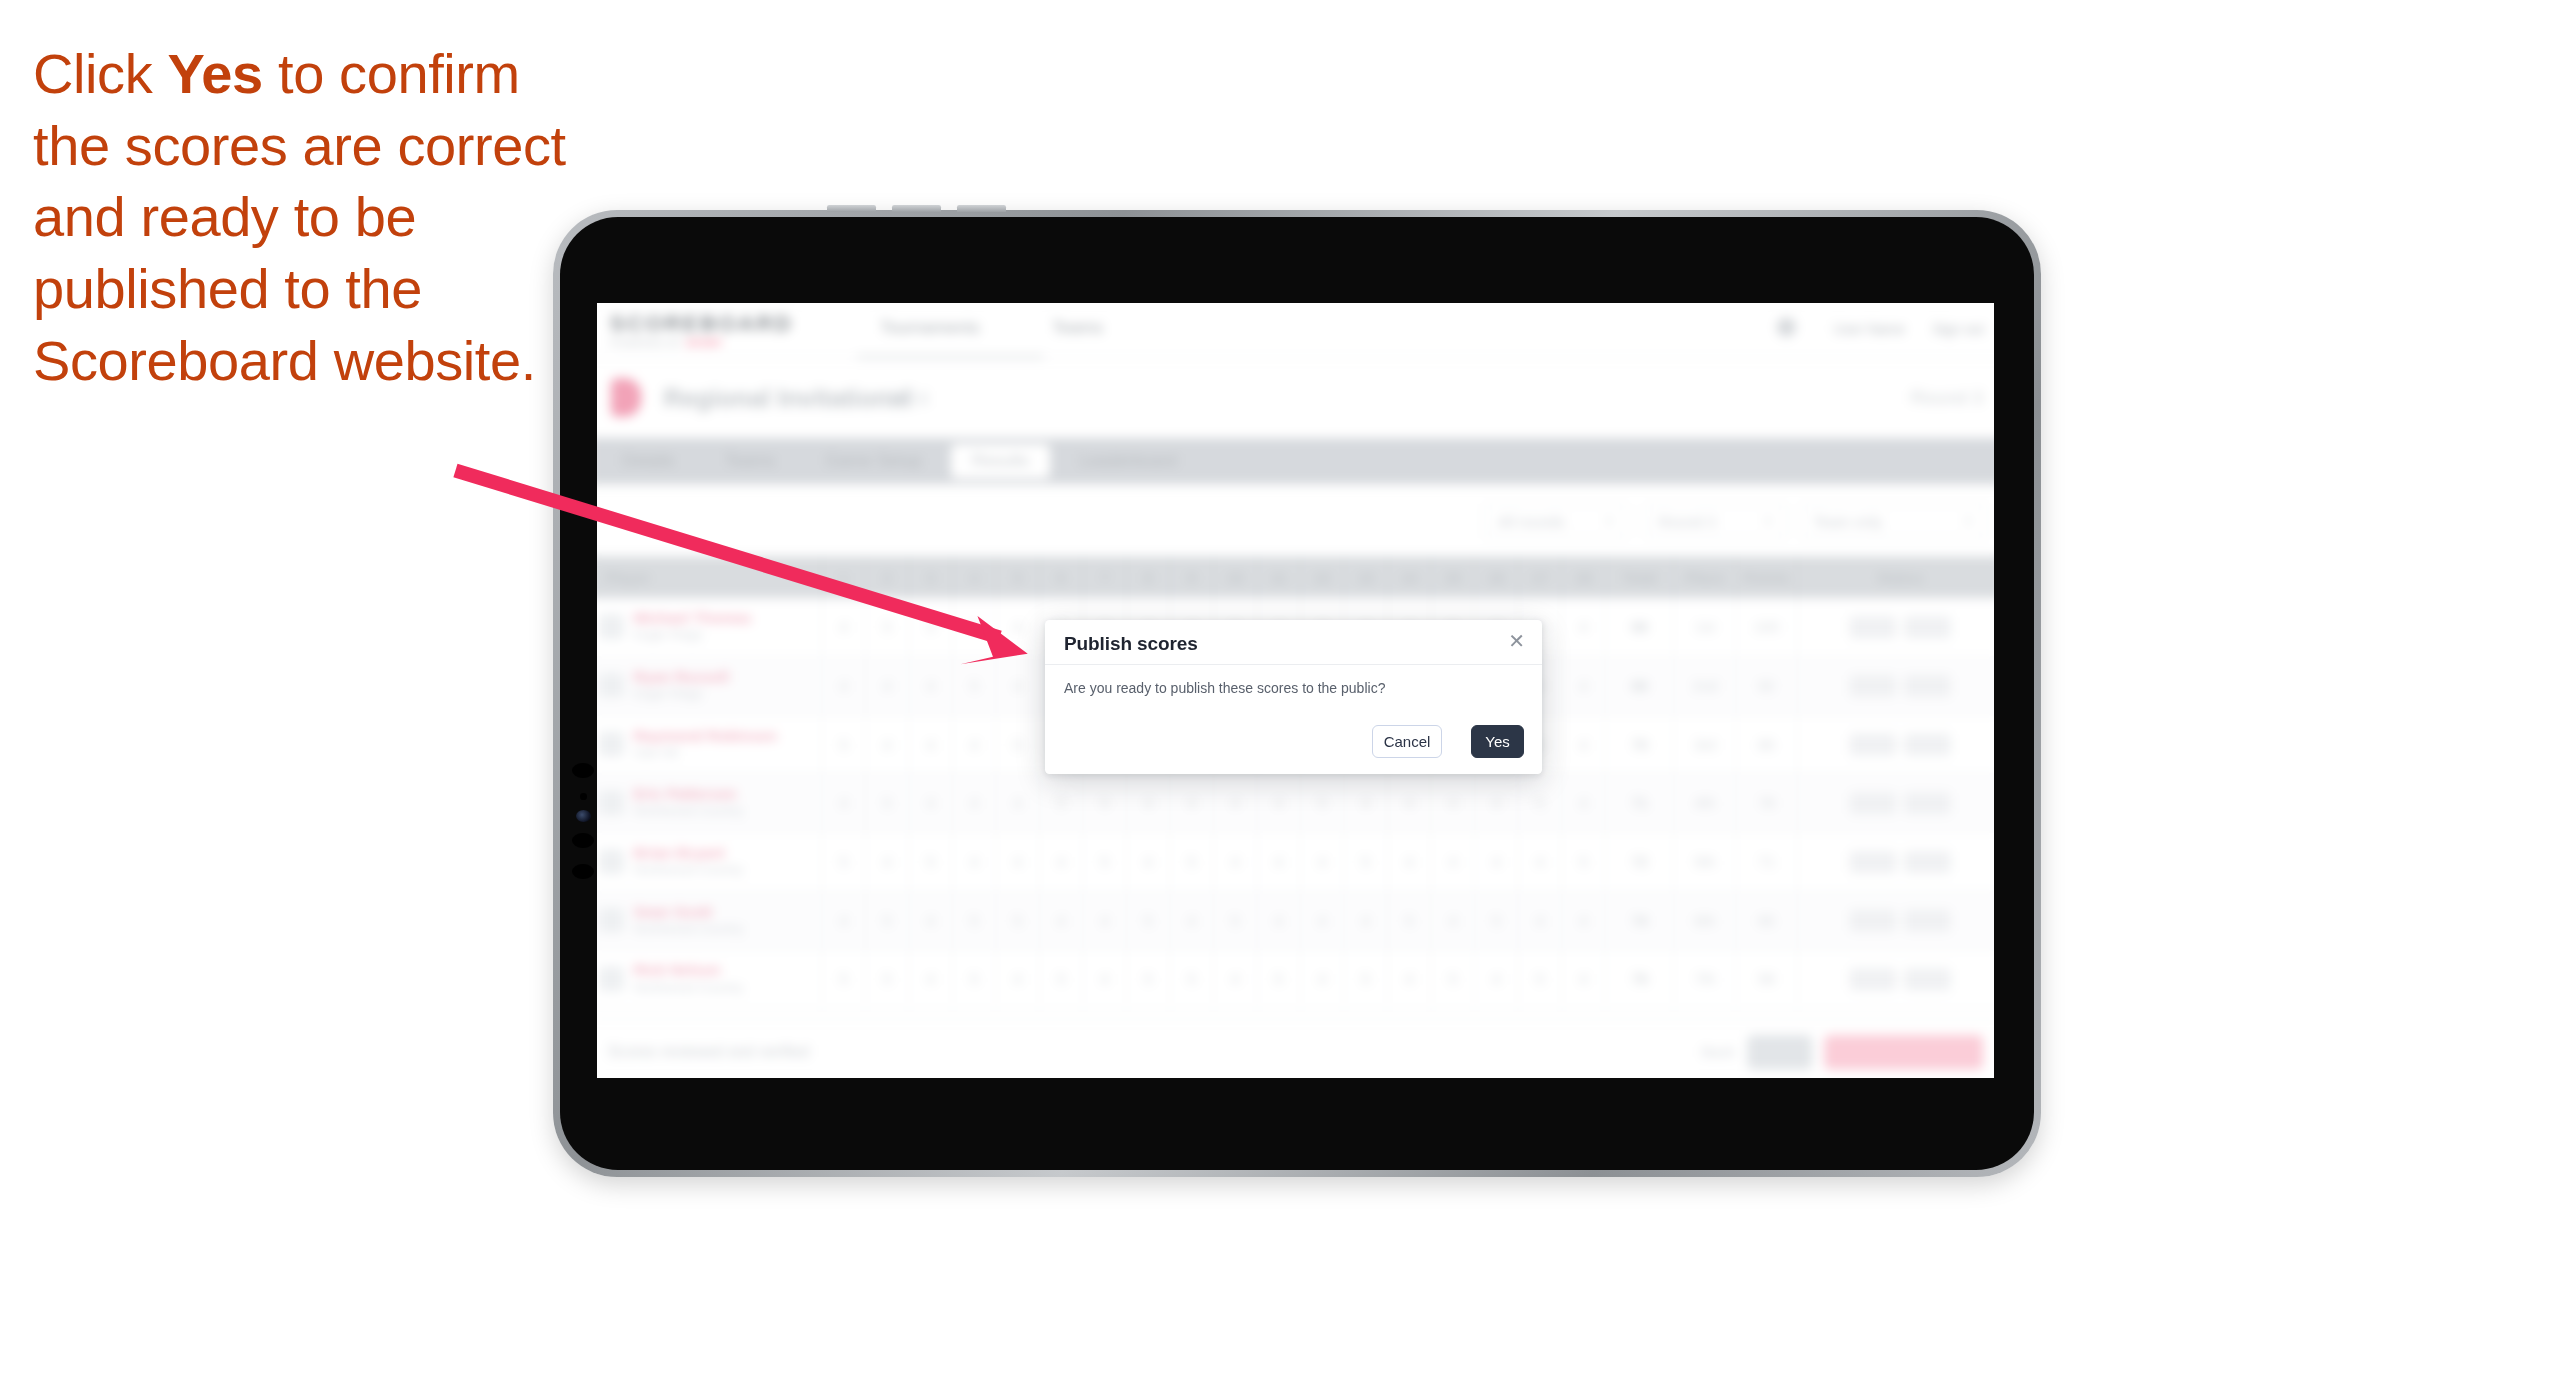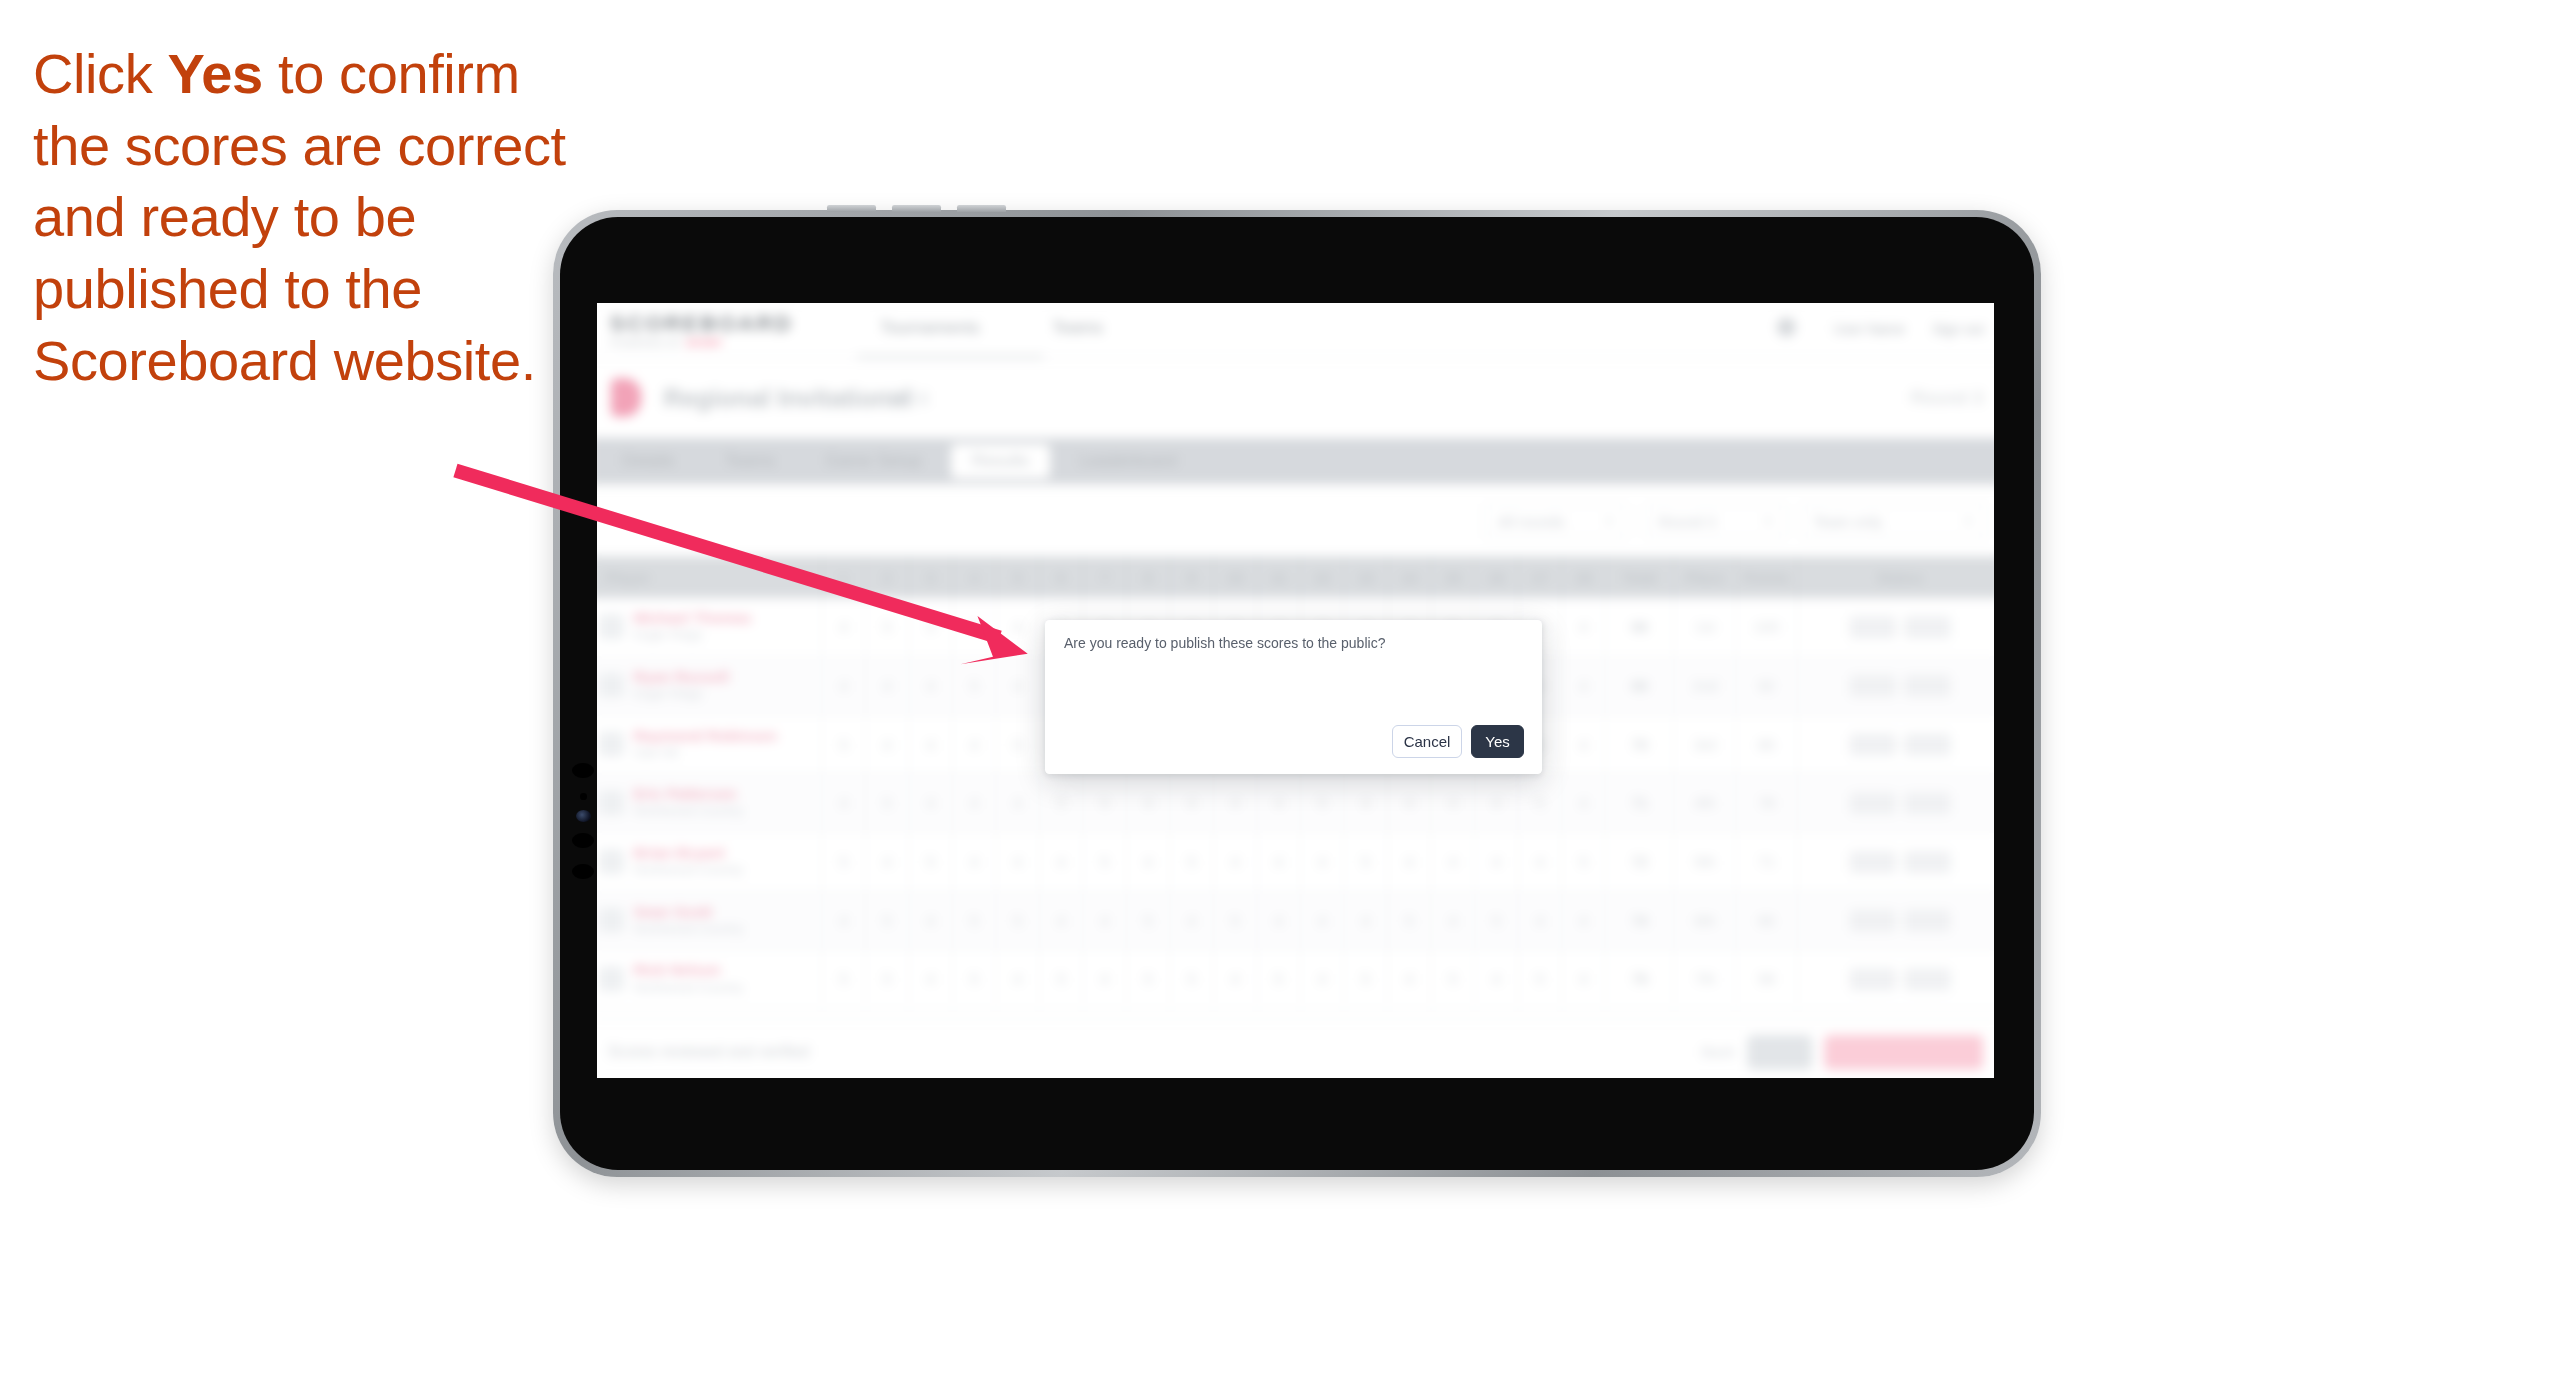--- a/index.html
+++ b/index.html
@@ -402,20 +402,21 @@
     height: 33px;
     min-width: 70px;
     border-radius: 6px;
     font-size: 15px;
     display: flex;
     align-items: center;
     justify-content: center;
     box-sizing: border-box;
     cursor: pointer;
     padding: 0 10px;
+    margin-left: 20px;
   }
   .btn-cancel {
     background: #ffffff;
     border: 0.7px solid #ccd5e8;
     color: #2b3346;
   }
   .btn-yes {
     background: #2c3647;
     border: 0.7px solid #2c3647;
     color: #ffffff;
@@ -756,20 +757,24 @@
         <div class="bb-link">Back</div>
         <div class="bb-gray"></div>
         <div class="bb-pink"></div>
       </div>
     </div>
 
   </div>
 </div>
 
 <div id="modal">
+  <div class="modal-head">
+    <div class="modal-title">Publish scores</div>
+    <div class="modal-close">✕</div>
+  </div>
   <div class="modal-body">Are you ready to publish these scores to the public?</div>
   <div class="modal-foot">
     <div class="btn btn-cancel">Cancel</div>
     <div class="btn btn-yes">Yes</div>
   </div>
 </div>
 
 <svg id="arrow" viewBox="0 0 3484 1874">
   <g>
     <line x1="616" y1="636" x2="1352" y2="862" stroke="#F02B5C" stroke-width="19" stroke-linecap="butt"></line>

